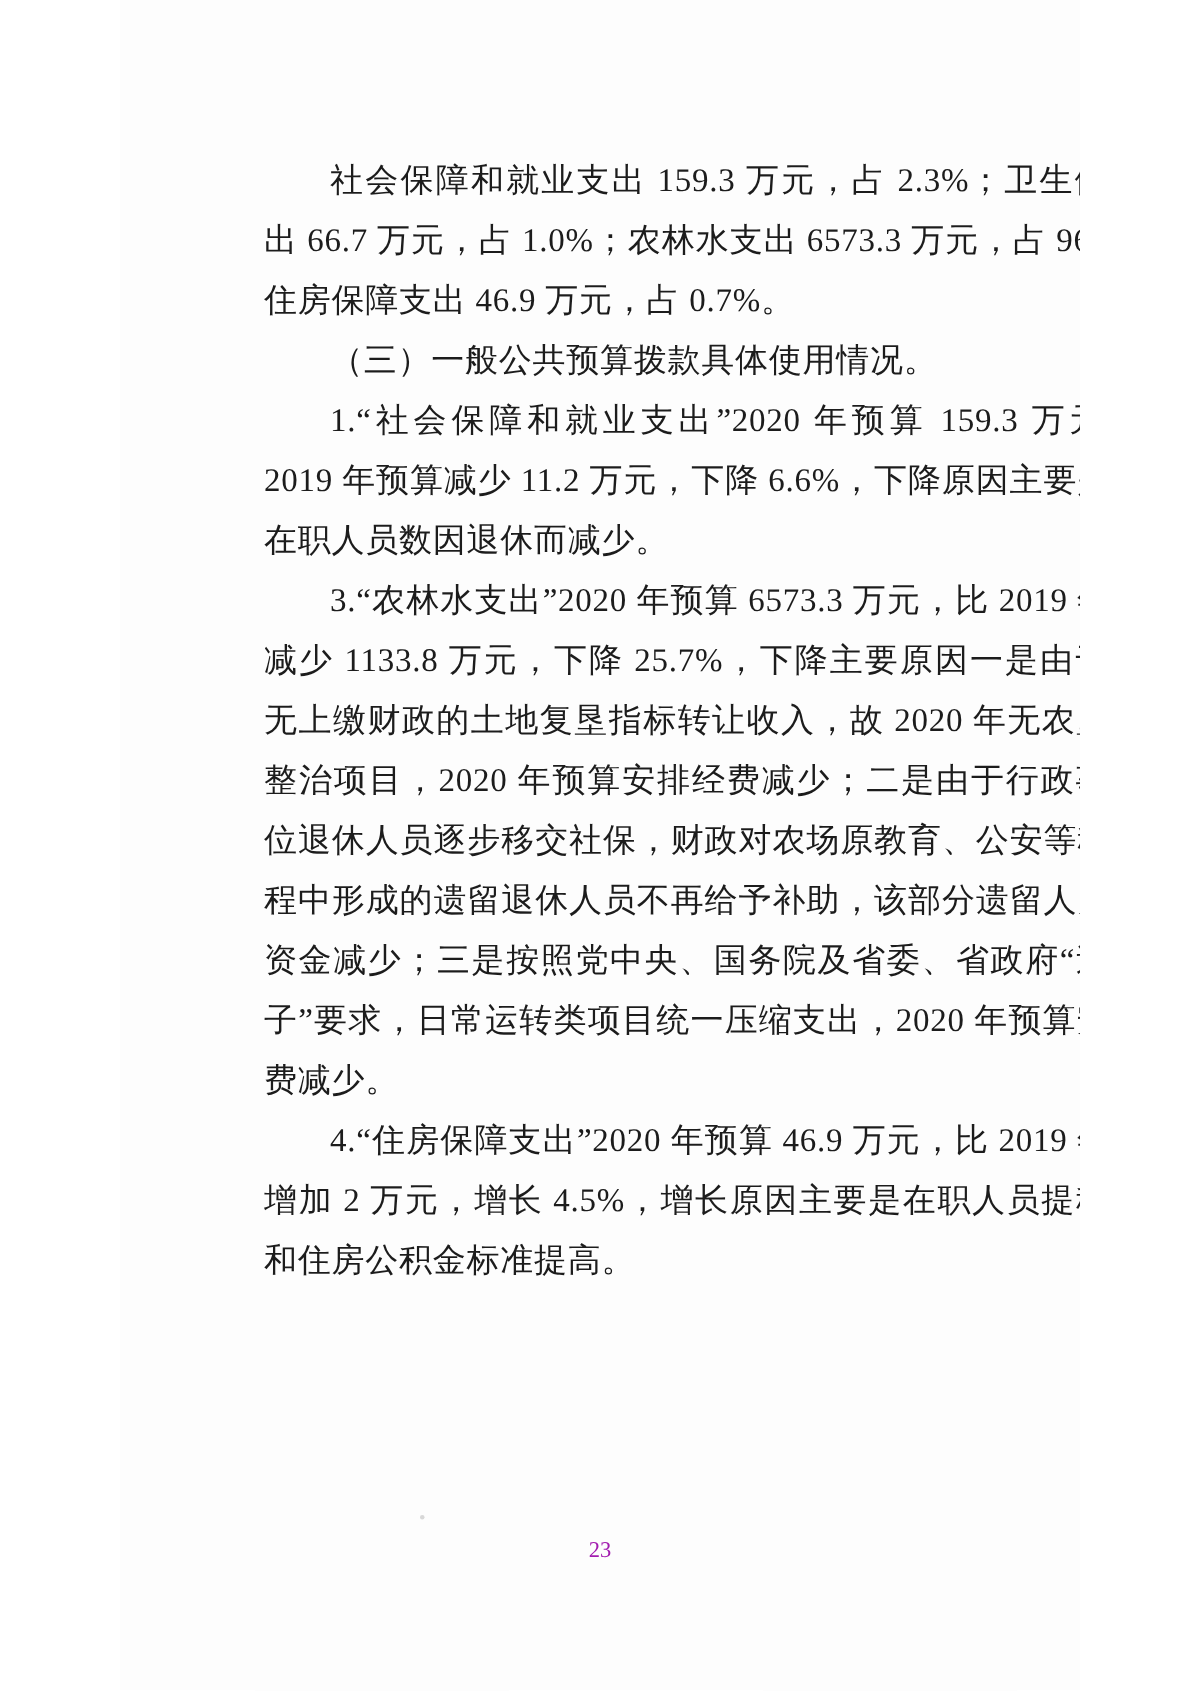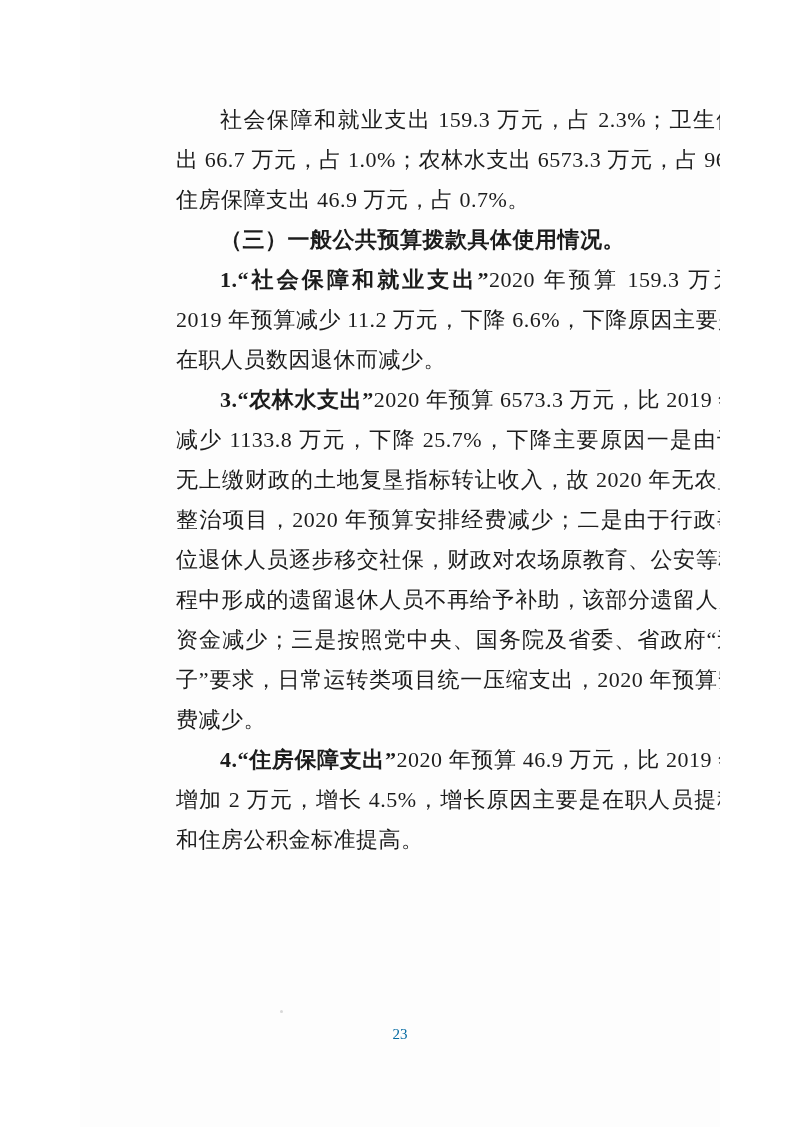--- a/index.html
+++ b/index.html
@@ -27,34 +27,34 @@
   .para {
     margin: 0;
     font-size: 22px;
     line-height: 40px;
     text-align: justify;
     text-justify: inter-ideograph;
     text-indent: 2em;
     letter-spacing: 0.5px;
   }
   .para .lead {
-    font-weight: bold;
+    font-weight: normal;
   }
   .section-heading {
-    font-weight: bold;
+    font-weight: normal;
   }
   .page-number {
     position: absolute;
     top: 1024px;
     left: 0;
     width: 100%;
     text-align: center;
     font-size: 15px;
     line-height: 20px;
-    color: #0369a1;
+    color: #a21caf;
   }
   .scan-artifact {
     position: absolute;
     left: 200px;
     top: 1010px;
     width: 3px;
     height: 3px;
     background: #d8d8d8;
     border-radius: 50%;
   }

